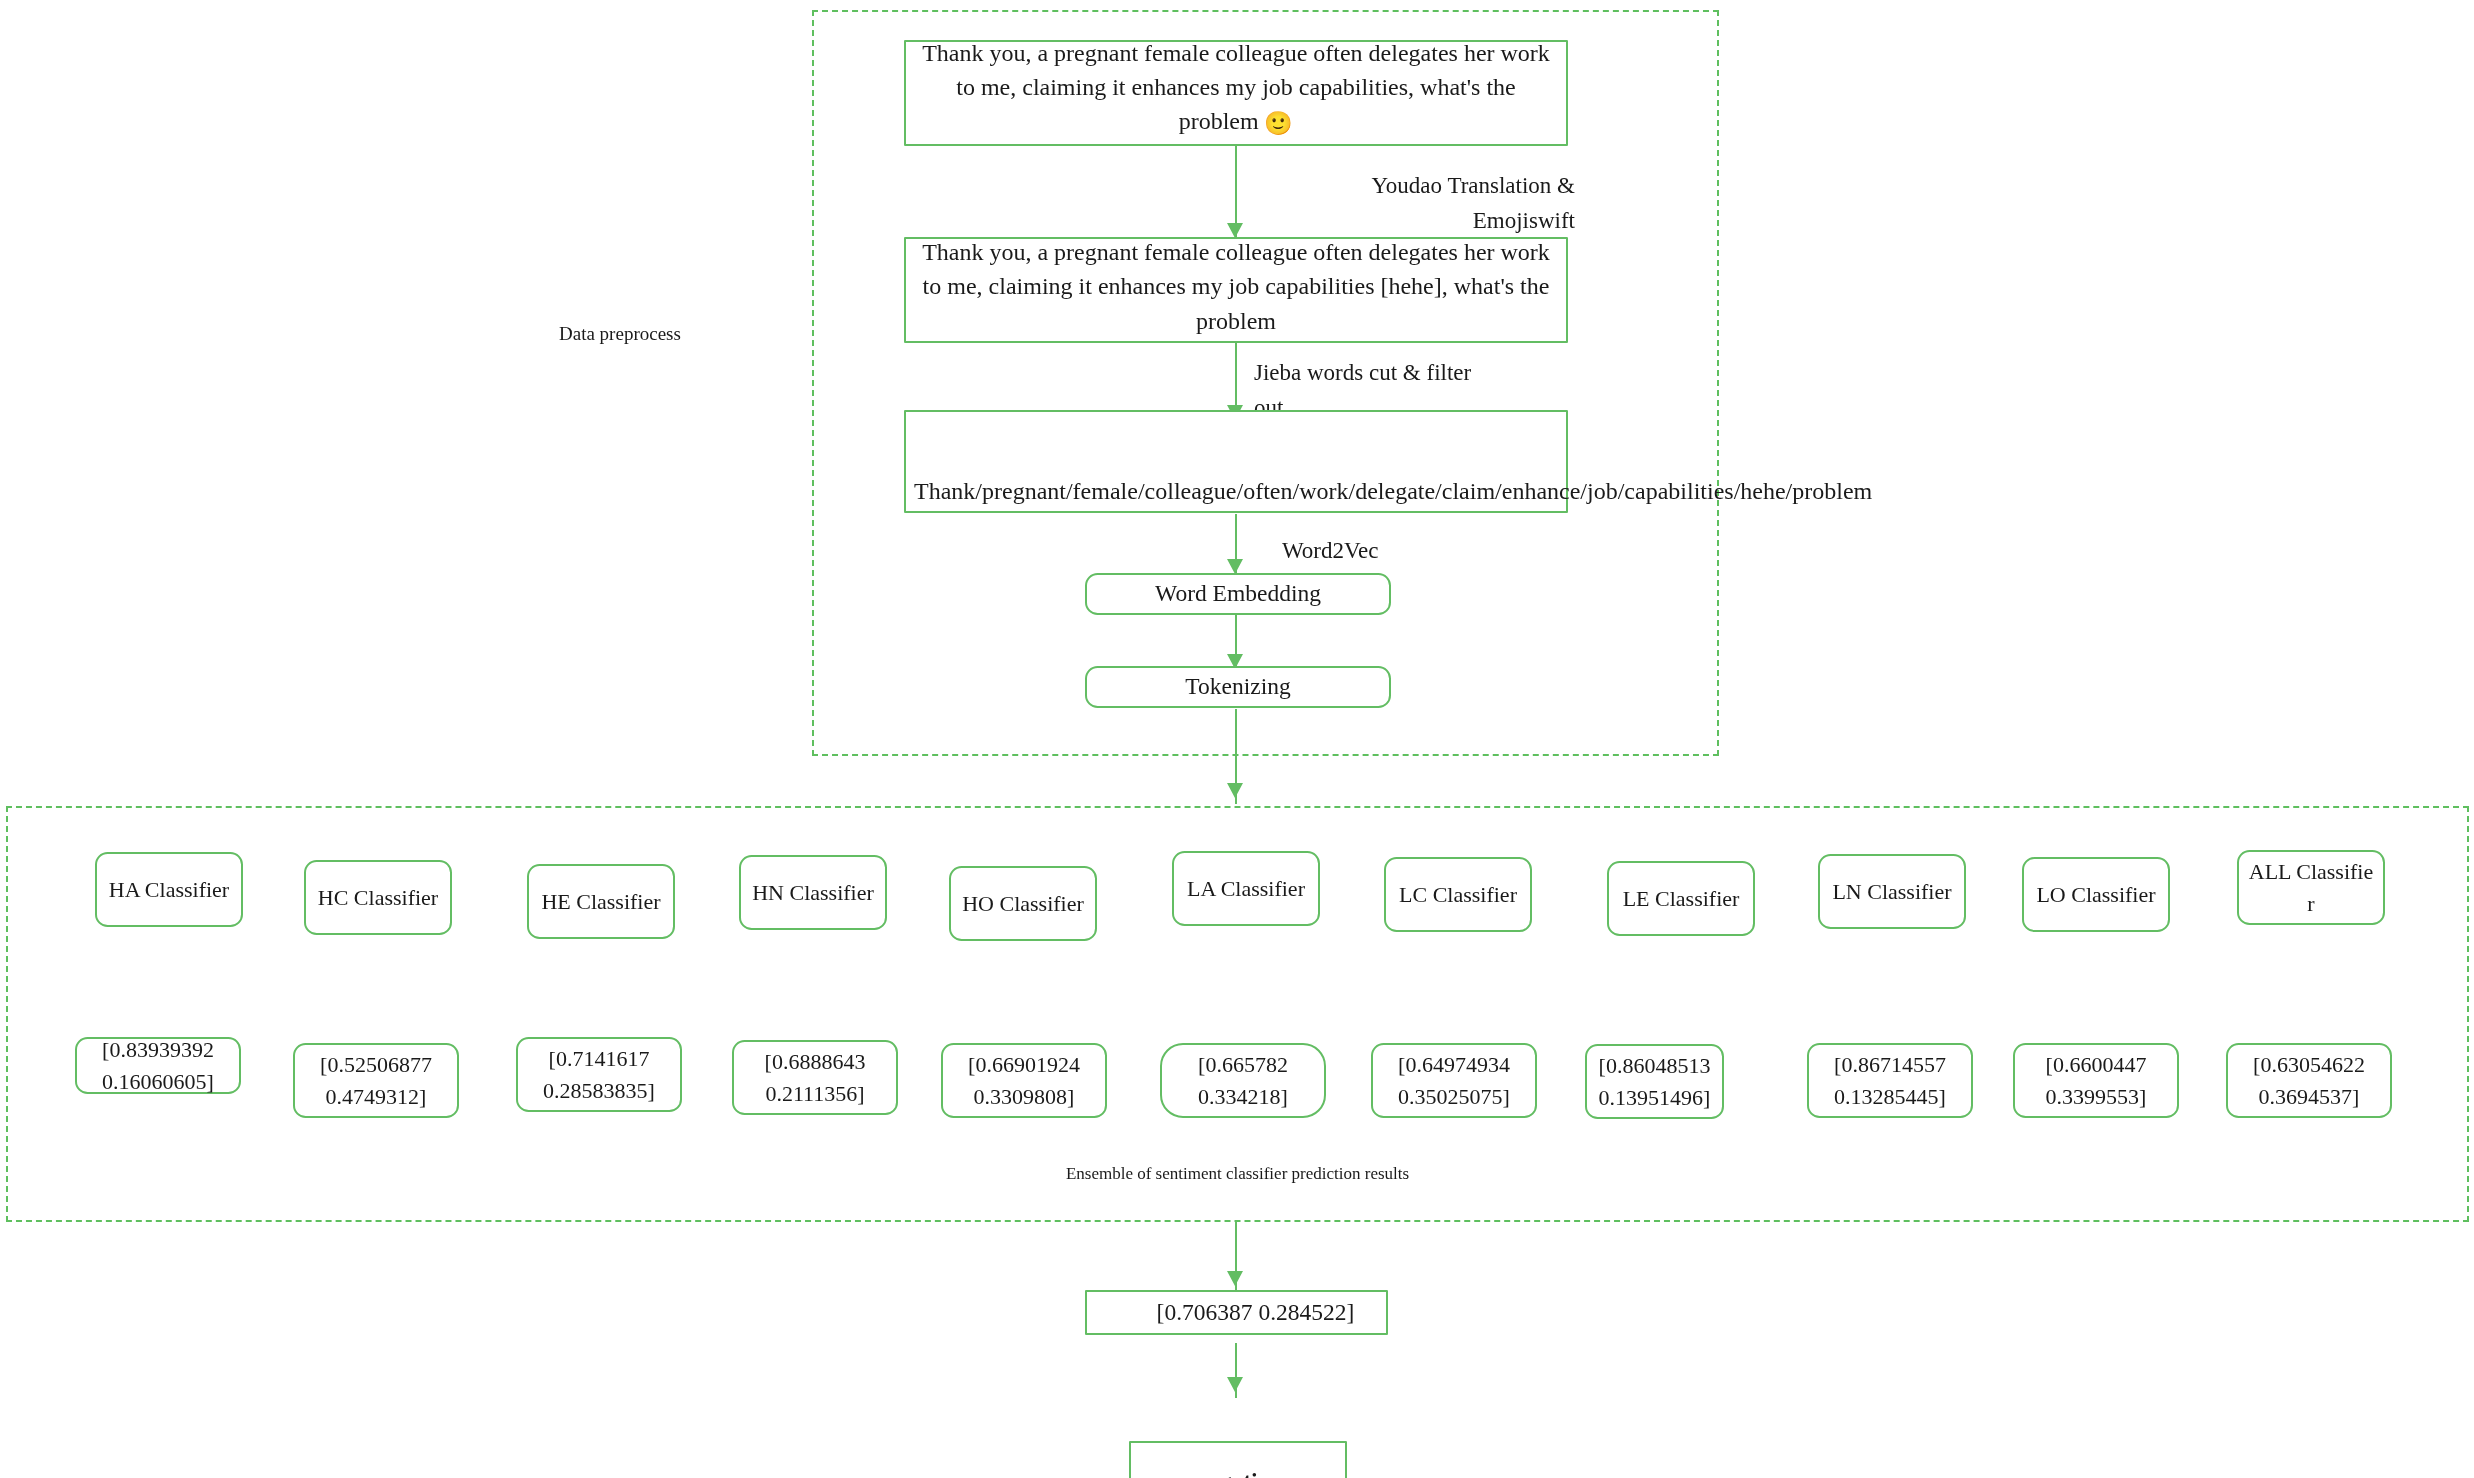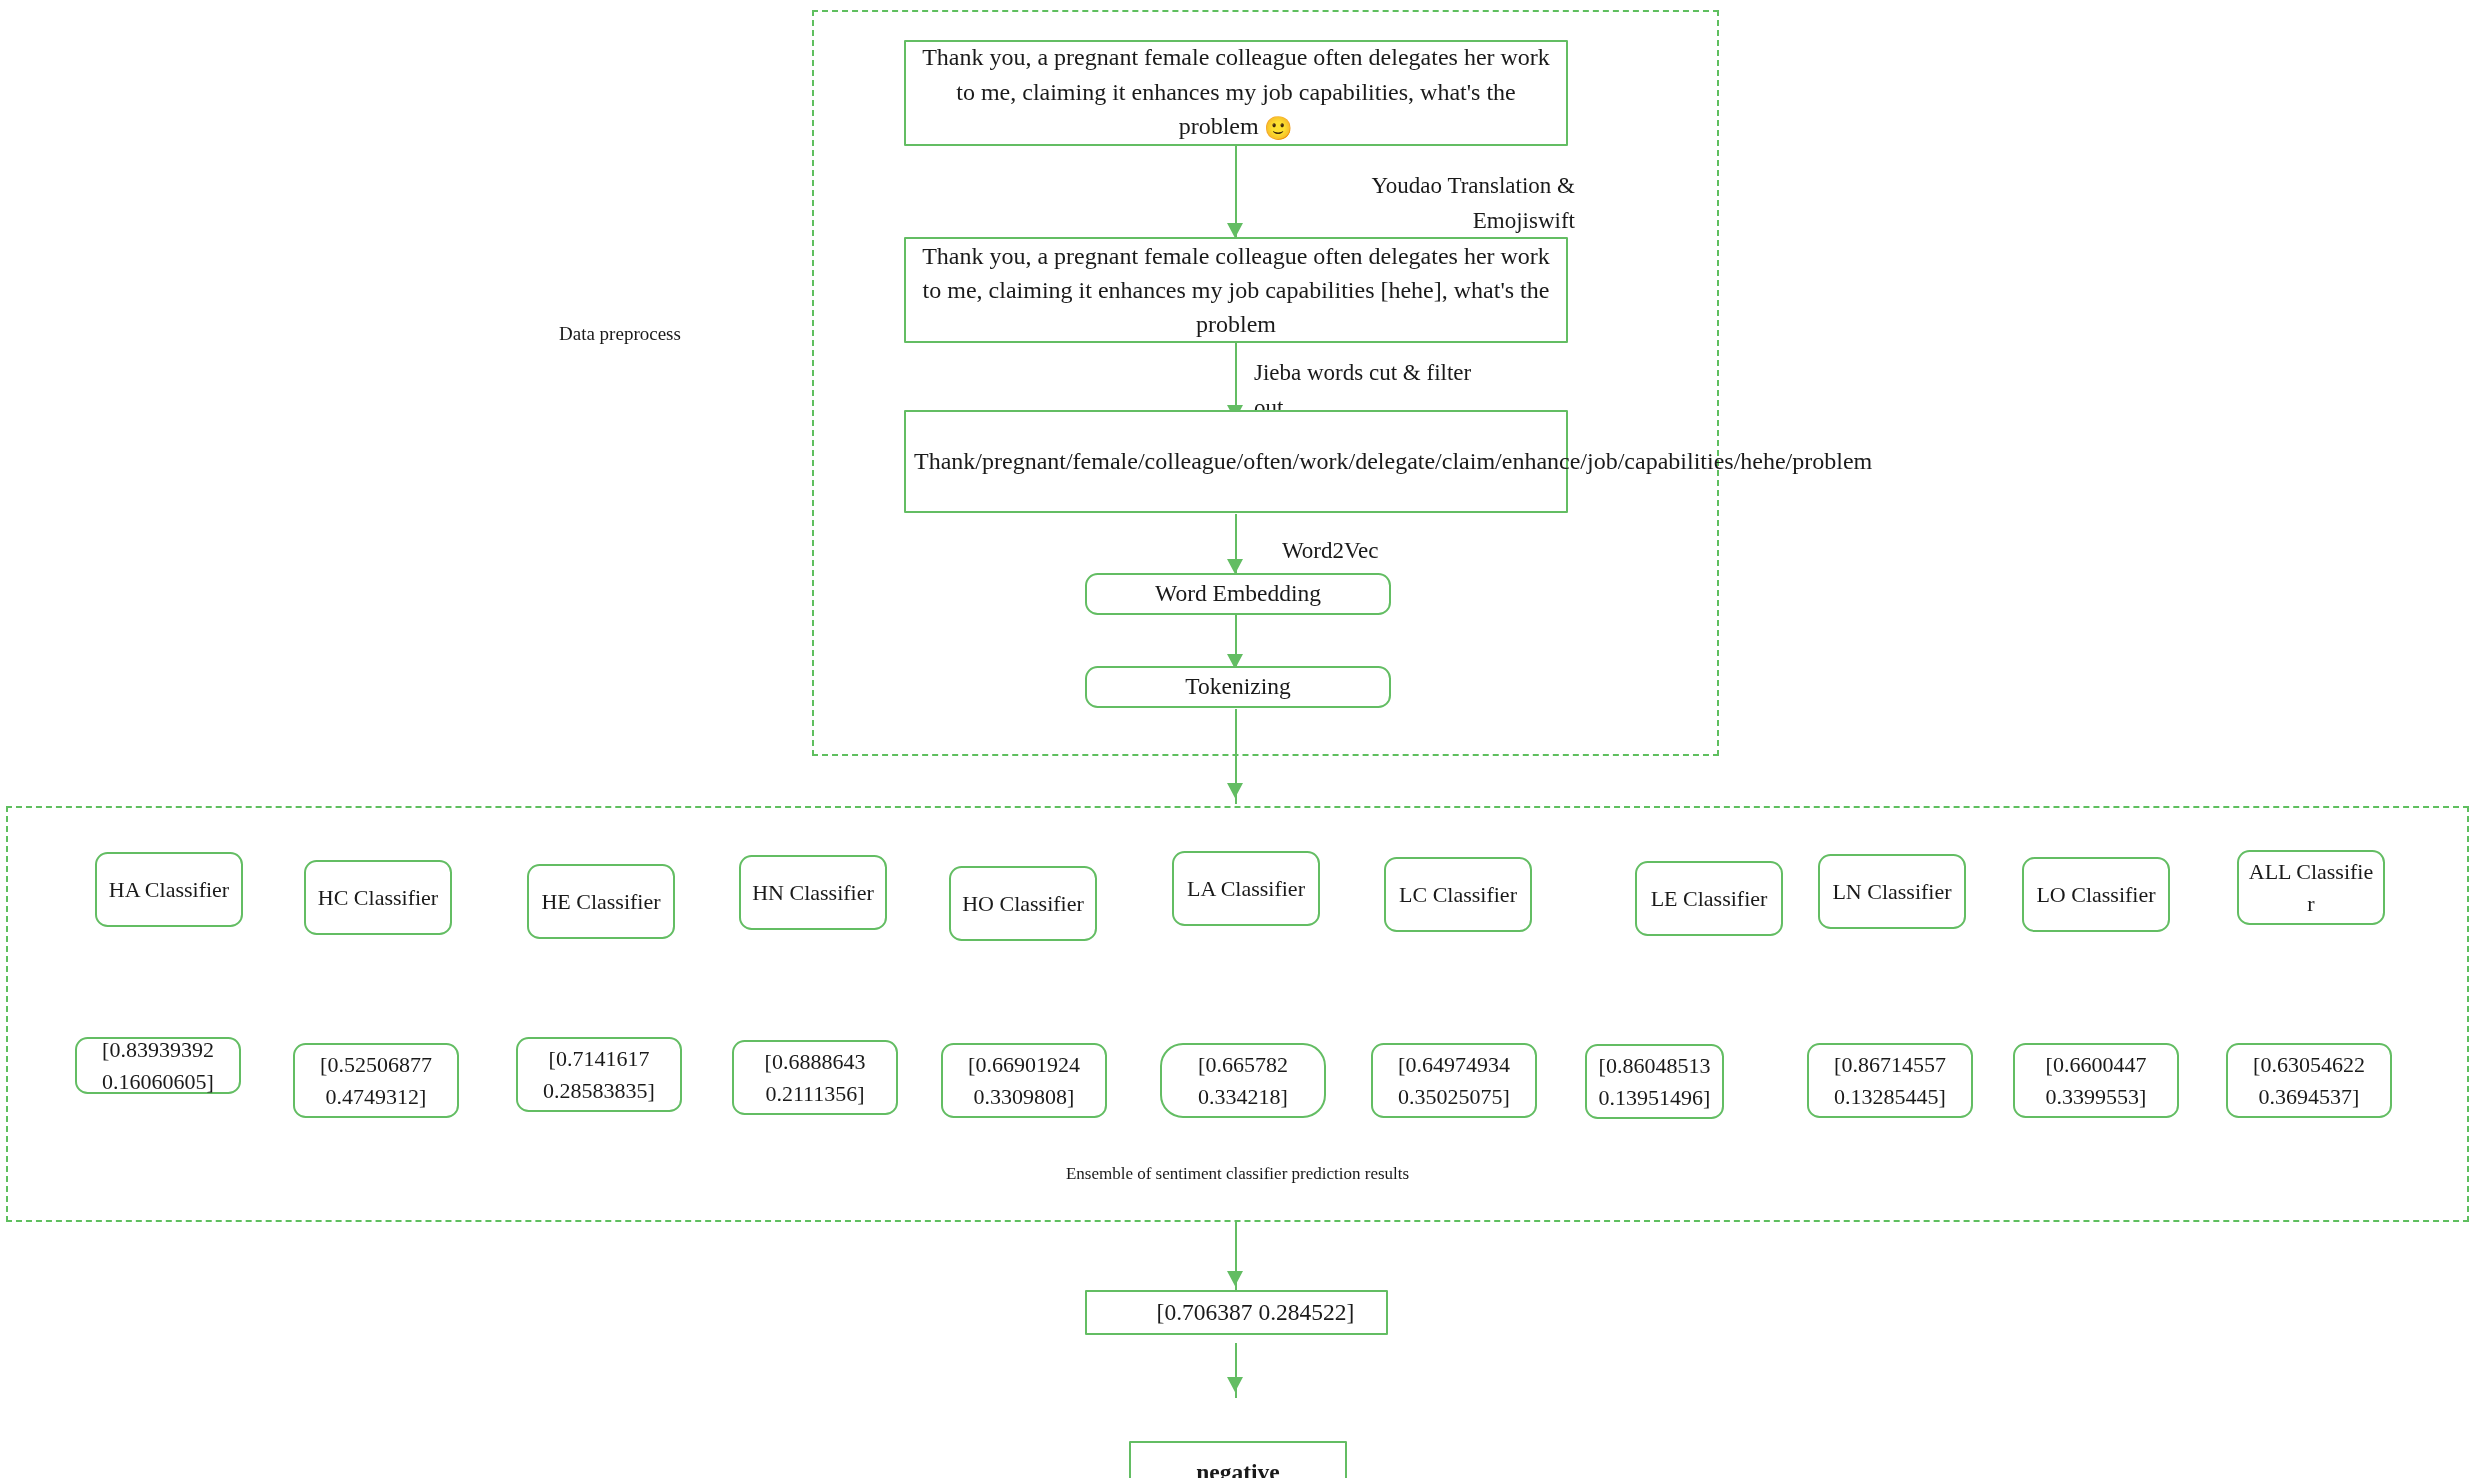--- a/index.html
+++ b/index.html
@@ -32,21 +32,21 @@
     border: 2.9px solid #63bd63;
     background: #ffffff;
     display: flex;
     align-items: center;
     justify-content: center;
     text-align: center;
     line-height: 1.42;
     padding: 3.4px 8px;
   }
   .node.rounded { border-radius: 12.6px; }
-  .node.sq { border-radius: 1.1px; }
+  .node.sq { border-radius: 1.1px; align-items: flex-end; }
 
   .arrow-line {
     position: absolute;
     width: 2.3px;
     background: #63bd63;
   }
   .arrow-head {
     position: absolute;
     width: 0; height: 0;
     border-left: 8.6px solid transparent;
@@ -150,21 +150,21 @@
     </div>
     <div class="node rounded" style="left: 949px; top: 866px; width: 148px; height: 75px;">
       <div class="node-inner txt-cls cls-inner">HO Classifier</div>
     </div>
     <div class="node rounded" style="left: 1172px; top: 851px; width: 148px; height: 75px;">
       <div class="node-inner txt-cls cls-inner">LA Classifier</div>
     </div>
     <div class="node rounded" style="left: 1384px; top: 857px; width: 148px; height: 75px;">
       <div class="node-inner txt-cls cls-inner">LC Classifier</div>
     </div>
-    <div class="node rounded" style="left: 1607px; top: 861px; width: 148px; height: 75px; margin-left: 28px;">
+    <div class="node rounded" style="left: 1607px; top: 861px; width: 148px; height: 75px;">
       <div class="node-inner txt-cls cls-inner">LE Classifier</div>
     </div>
     <div class="node rounded" style="left: 1818px; top: 854px; width: 148px; height: 75px;">
       <div class="node-inner txt-cls cls-inner">LN Classifier</div>
     </div>
     <div class="node rounded" style="left: 2022px; top: 857px; width: 148px; height: 75px;">
       <div class="node-inner txt-cls cls-inner">LO Classifier</div>
     </div>
     <div class="node rounded" style="left: 2237px; top: 850px; width: 148px; height: 75px;">
       <div class="node-inner txt-cls cls-inner">ALL Classifier</div>

